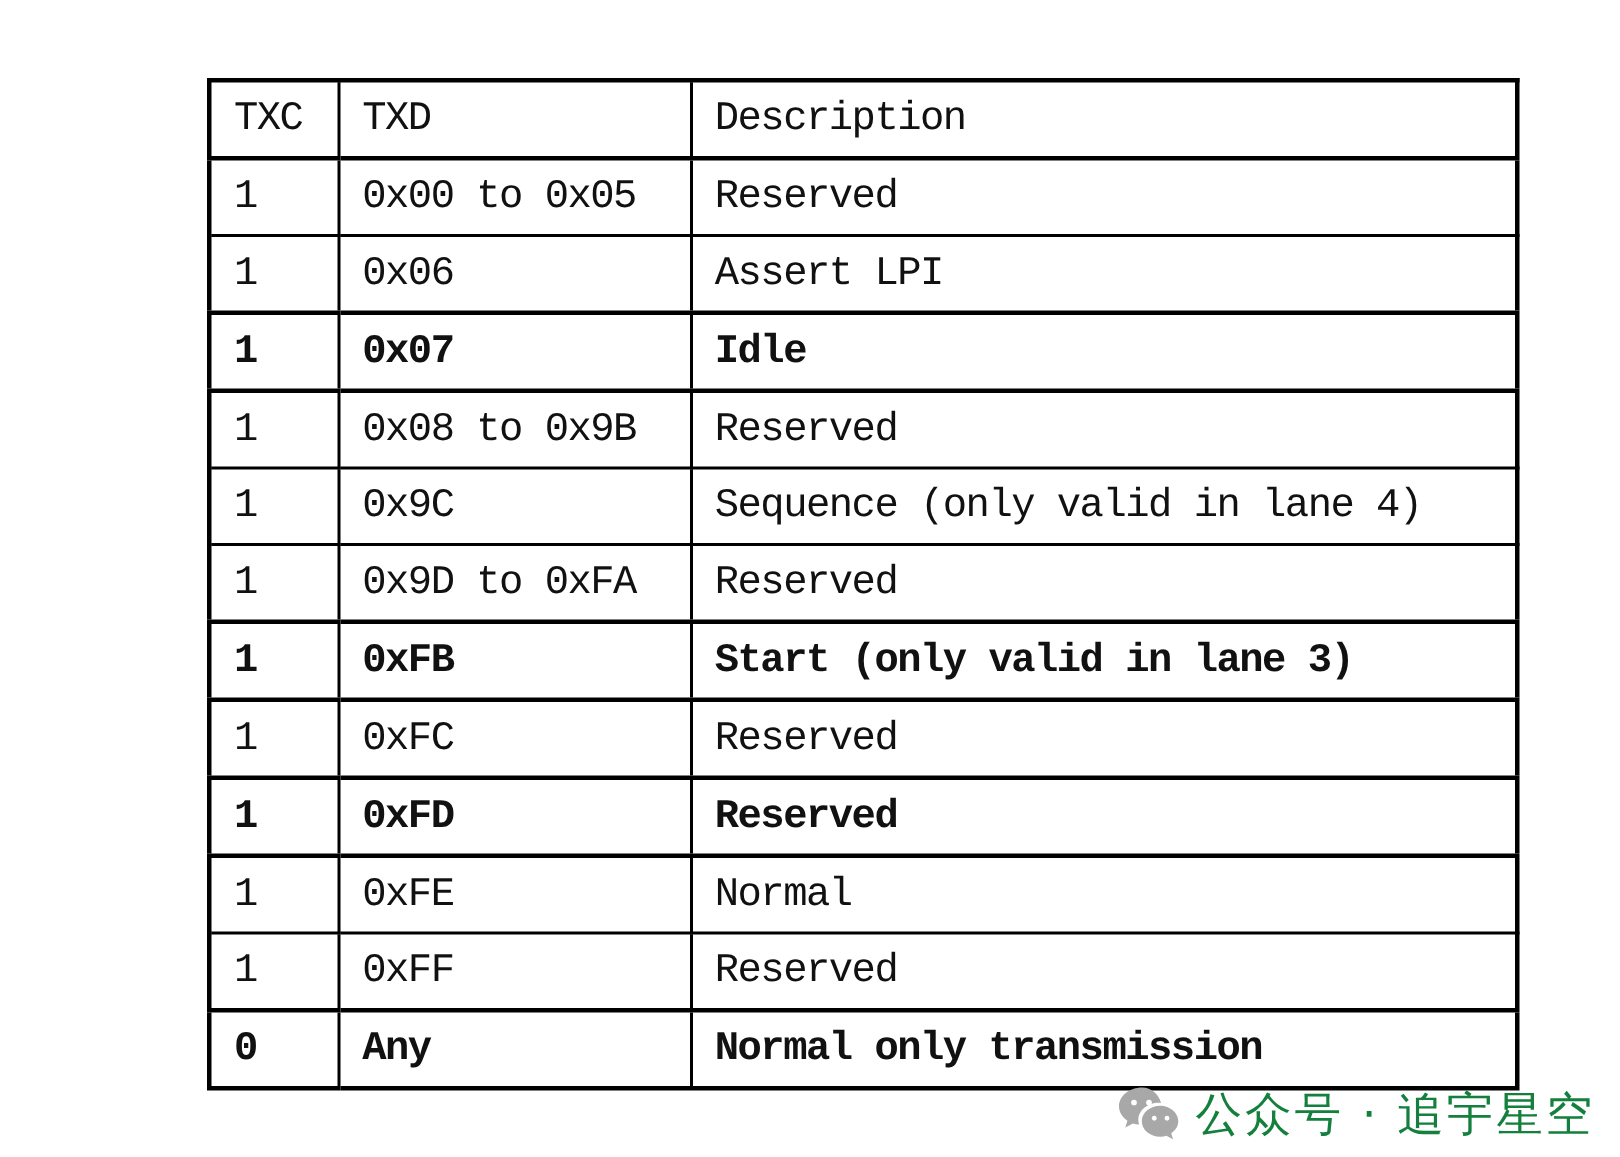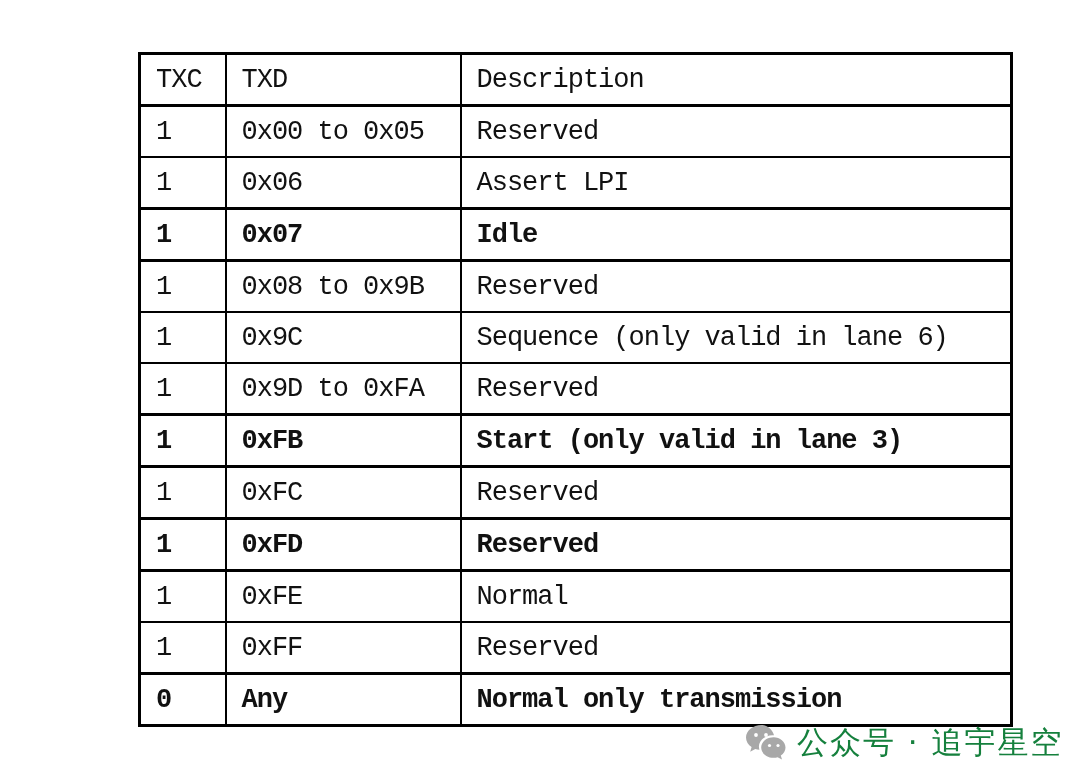--- a/index.html
+++ b/index.html
@@ -108,21 +108,21 @@
         <td>Idle</td>
       </tr>
       <tr>
         <td>1</td>
         <td>0x08 to 0x9B</td>
         <td>Reserved</td>
       </tr>
       <tr>
         <td>1</td>
         <td>0x9C</td>
-        <td>Sequence (only valid in lane 6)</td>
+        <td>Sequence (only valid in lane 4)</td>
       </tr>
       <tr>
         <td>1</td>
         <td>0x9D to 0xFA</td>
         <td>Reserved</td>
       </tr>
       <tr class="bold">
         <td>1</td>
         <td>0xFB</td>
         <td>Start (only valid in lane 3)</td>

